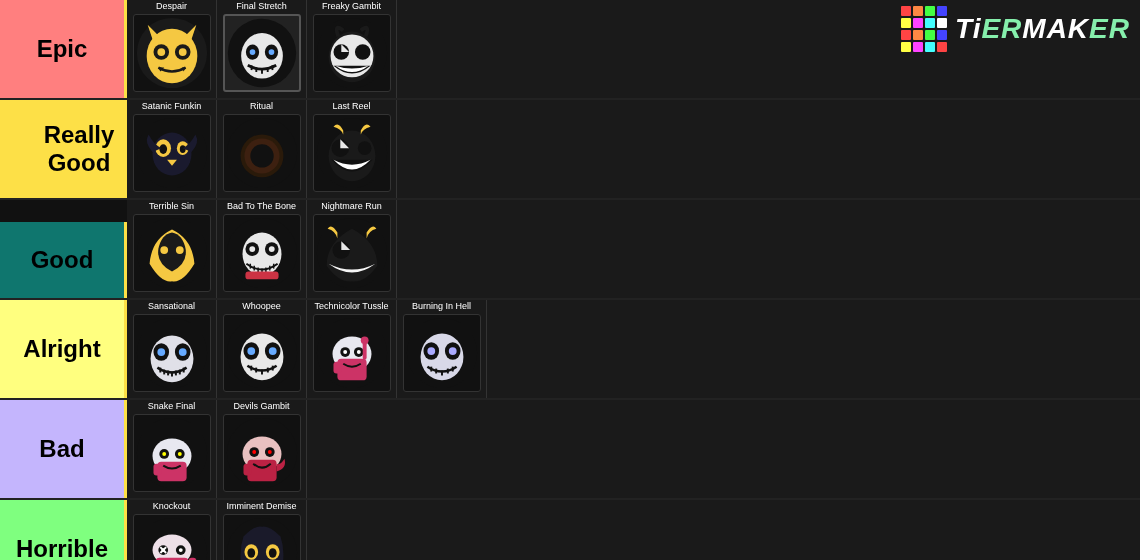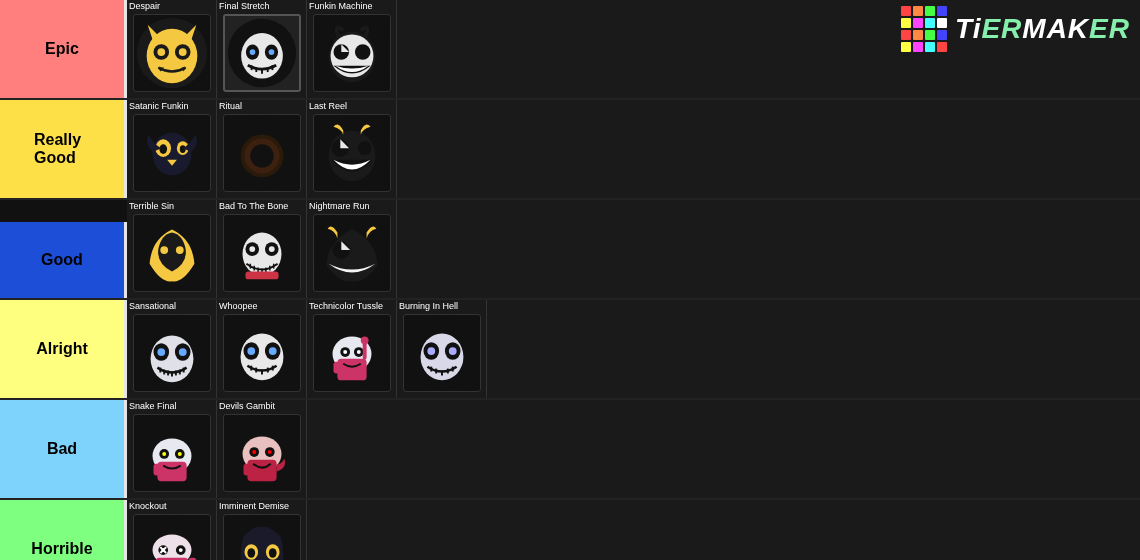--- a/index.html
+++ b/index.html
@@ -22,24 +22,25 @@
       flex-direction: row;
       flex: 1;
       border-bottom: 2px solid #222;
     }
     .tier-label {
       width: 127px;
       min-width: 127px;
       display: flex;
       align-items: center;
       justify-content: center;
-      font-size: 16px;
+      font-size: 24px;
       font-weight: bold;
       color: #000;
-      border-right: 3px solid #e5e5e5;
+      border-right: 3px solid #fde047;
+      text-align: center;
     }
     .tier-items {
       flex: 1;
       display: flex;
       flex-direction: row;
       flex-wrap: nowrap;
       align-items: flex-start;
       background: #1a1a1a;
       padding: 0;
       position: relative;
@@ -52,43 +53,44 @@
       flex-direction: column;
       align-items: center;
       justify-content: flex-end;
       position: relative;
       border-right: 1px solid #333;
       padding-bottom: 6px;
     }
     .item-label {
       font-size: 9px;
       color: #fff;
+      text-align: center;
       position: absolute;
       top: 2px;
       left: 0;
       right: 0;
       padding: 0 2px;
       line-height: 1.1;
     }
     .item-img {
       width: 78px;
       height: 78px;
       border-radius: 4px;
       display: flex;
       align-items: center;
       justify-content: center;
       margin-top: 14px;
     }
 
     
     .epic { background-color: #ff7f7f; }
     .really-good { background-color: #fde047; padding-left: 34px; }
-    .good { background-color: #1d4ed8; margin-top: 22px; }
+    .good { background-color: #0f766e; margin-top: 22px; }
     .alright { background-color: #ffff7f; }
-    .bad { background-color: #7dd3fc; }
+    .bad { background-color: #c4b5fd; }
     .horrible { background-color: #7fff7f; }
 
     
     .tiermaker-logo {
       position: absolute;
       top: 6px;
       right: 10px;
       display: flex;
       align-items: center;
       gap: 8px;
@@ -206,21 +208,21 @@
             <line x1="28" y1="52" x2="28" y2="57" stroke="#111" stroke-width="2"></line>
             <line x1="33" y1="54" x2="33" y2="59" stroke="#111" stroke-width="2"></line>
             <line x1="39" y1="56" x2="39" y2="61" stroke="#111" stroke-width="2"></line>
             <line x1="45" y1="54" x2="45" y2="59" stroke="#111" stroke-width="2"></line>
             <line x1="50" y1="52" x2="50" y2="57" stroke="#111" stroke-width="2"></line>
           </svg>
         </div>
       </div>
 
       <div class="item">
-        <div class="item-label">Funkin Machine</div>
+        <div class="item-label">Freaky Gambit</div>
         <div class="item-img item-bg-dark">
           <svg class="char-svg" viewBox="0 0 78 78" xmlns="http://www.w3.org/2000/svg">
 
             <circle cx="39" cy="39" r="36" fill="#111"></circle>
             <ellipse cx="39" cy="43" rx="24" ry="26" fill="#1a1a1a"></ellipse>
             <ellipse cx="39" cy="42" rx="22" ry="22" fill="#e8e8e8"></ellipse>
 
             <circle cx="28" cy="38" r="8" fill="#111"></circle>
             <path d="M28 30 L28 38 L36 38" fill="#e8e8e8"></path>
             <circle cx="50" cy="38" r="8" fill="#111"></circle>

